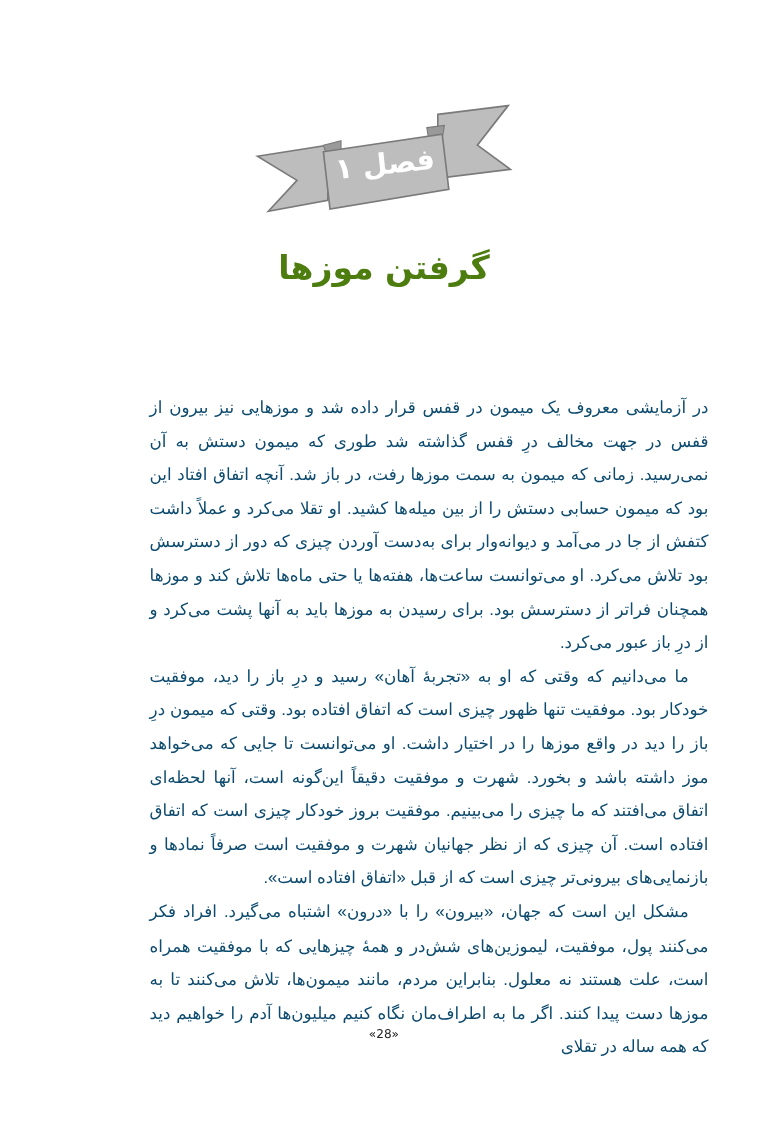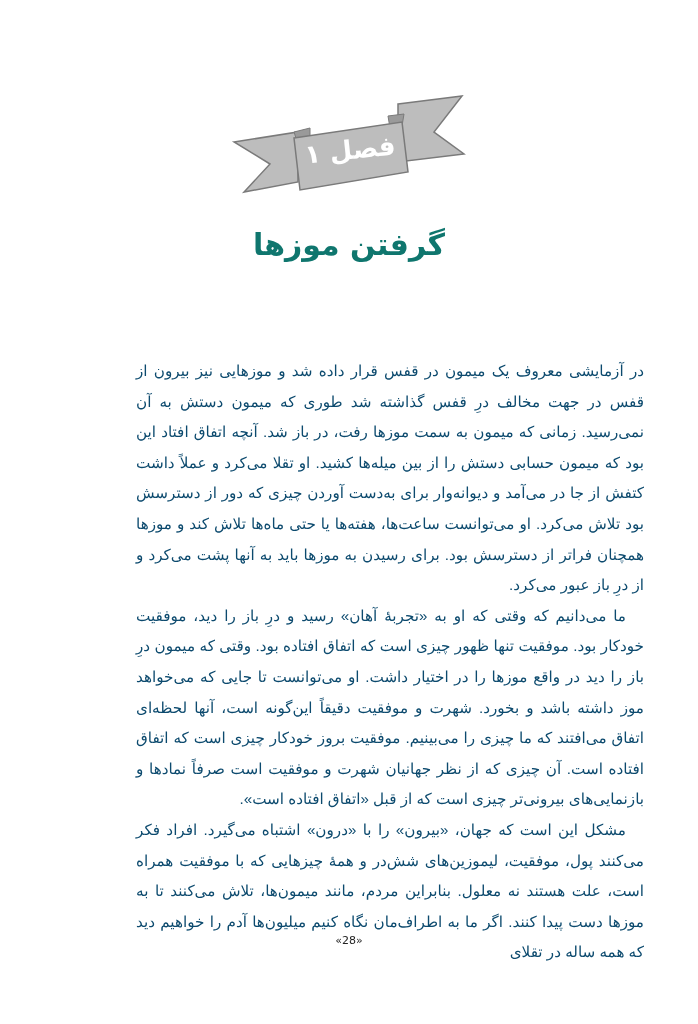--- a/index.html
+++ b/index.html
@@ -43,21 +43,21 @@
     position: absolute;
     left: 0;
     width: 698px;
     top: 200px;
     text-align: center;
     direction: rtl;
     font-family: "DejaVu Sans", sans-serif;
     font-weight: bold;
     font-size: 30px;
     line-height: 50px;
-    color: #0f766e;
+    color: #4d7c0f;
   }
   .body-text {
     position: absolute;
     left: 96px;
     width: 508px;
     top: 356px;
     direction: rtl;
     text-align: justify;
     text-align-last: right;
     font-family: Liberation Sans, sans-serif;

